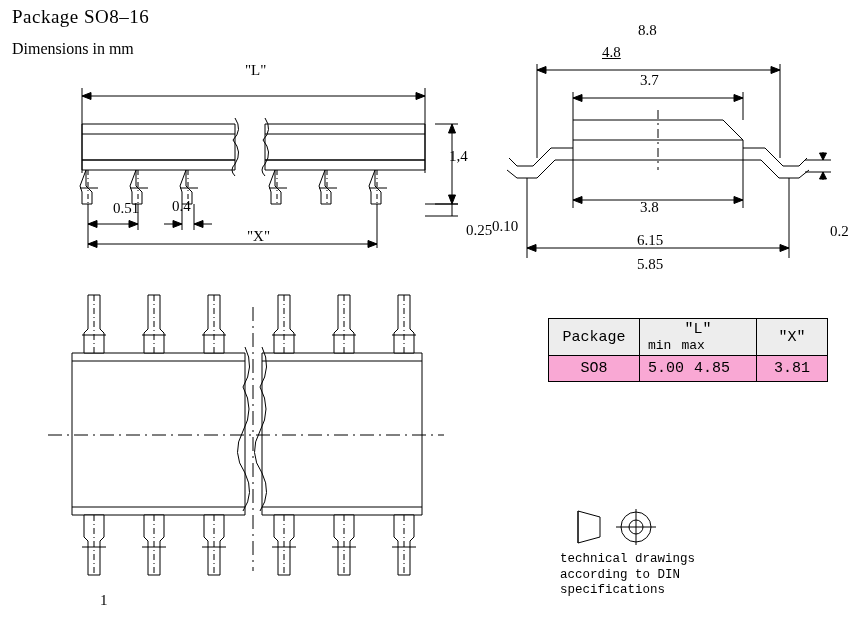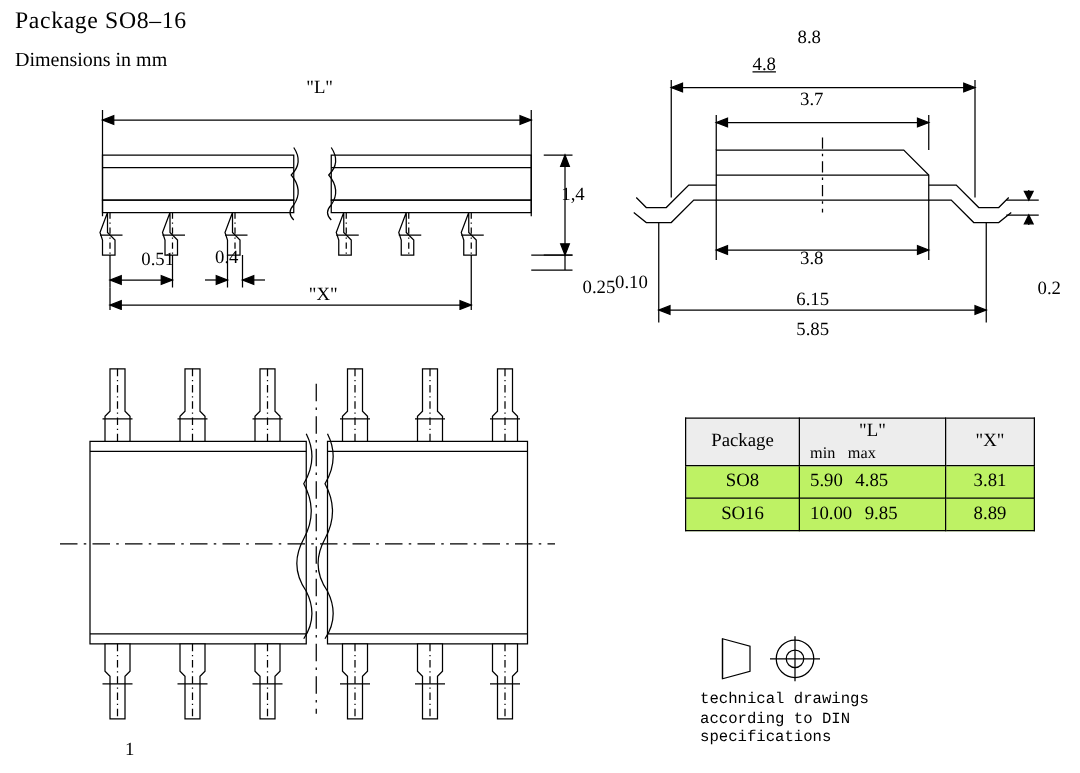--- a/index.html
+++ b/index.html
@@ -12,30 +12,29 @@
     overflow:hidden;
   }
   .abs{position:absolute;}
   .title{font-size:19px;letter-spacing:0.5px;}
   .subtitle{font-size:16px;}
   .lbl{font-size:15px;white-space:nowrap;}
   .note{font-size:12.5px;line-height:1.25;white-space:nowrap;}
   svg{display:block;}
   table.dims{
     border-collapse:collapse;
-    font-family:Liberation Serif, serif;
+    font-family:Liberation Mono, monospace;
     font-size:15px;
-    margin-top:16px;
   }
   table.dims td,table.dims th{
     border:1px solid #000;
     padding:4px 8px;
     text-align:center;
     font-weight:normal;
-    background:#bef264;
+    background:#f9a8d4;
   }
   table.dims th{background:#ededed;}
   td.left,th.left{text-align:left;}
   .minmax{display:flex;gap:10px;font-size:13px;}
   .lq{font-size:15px;}
 </style>
 </head>
 <body>
 
 <div class="abs title" style="left:12px;top:6px;">Package  SO8–16</div>
@@ -261,35 +260,25 @@
           <span>min</span>
           <span>max</span>
         </div>
       </th>
       <th style="width:54px;">"X"</th>
     </tr>
     <tr>
       <td class="left">SO8</td>
       <td>
         <div class="minmax" style="font-size:15px;">
-          <span>5.90</span>
+          <span>5.00</span>
           <span>4.85</span>
         </div>
       </td>
       <td>3.81</td>
-    </tr>
-    <tr>
-      <td class="left">SO16</td>
-      <td>
-        <div class="minmax" style="font-size:15px;">
-          <span>10.00</span>
-          <span>9.85</span>
-        </div>
-      </td>
-      <td>8.89</td>
     </tr>
   </tbody>
     </table>
 </div>
 
 <div class="abs" style="left:570px;top:505px;">
 <svg width="110" height="44" viewBox="0 0 110 44">
   <g stroke="#000" fill="none" stroke-width="1">
     <path d="M8,6 L30,12 L30,32 L8,38 Z" fill="#fff"></path>
     <line x1="8" y1="6" x2="8" y2="38"></line>

